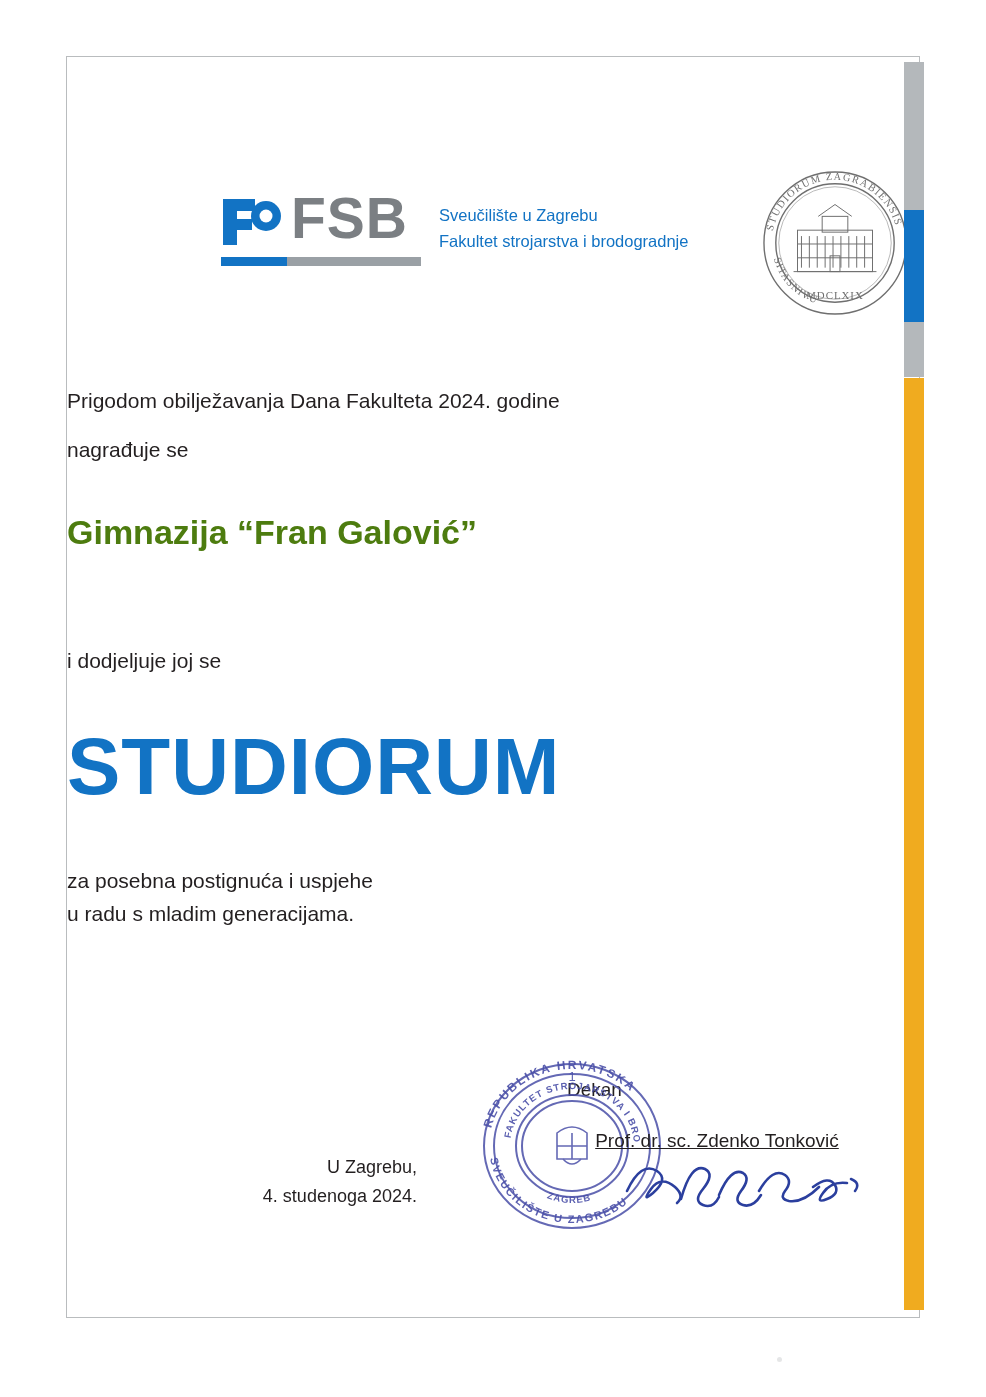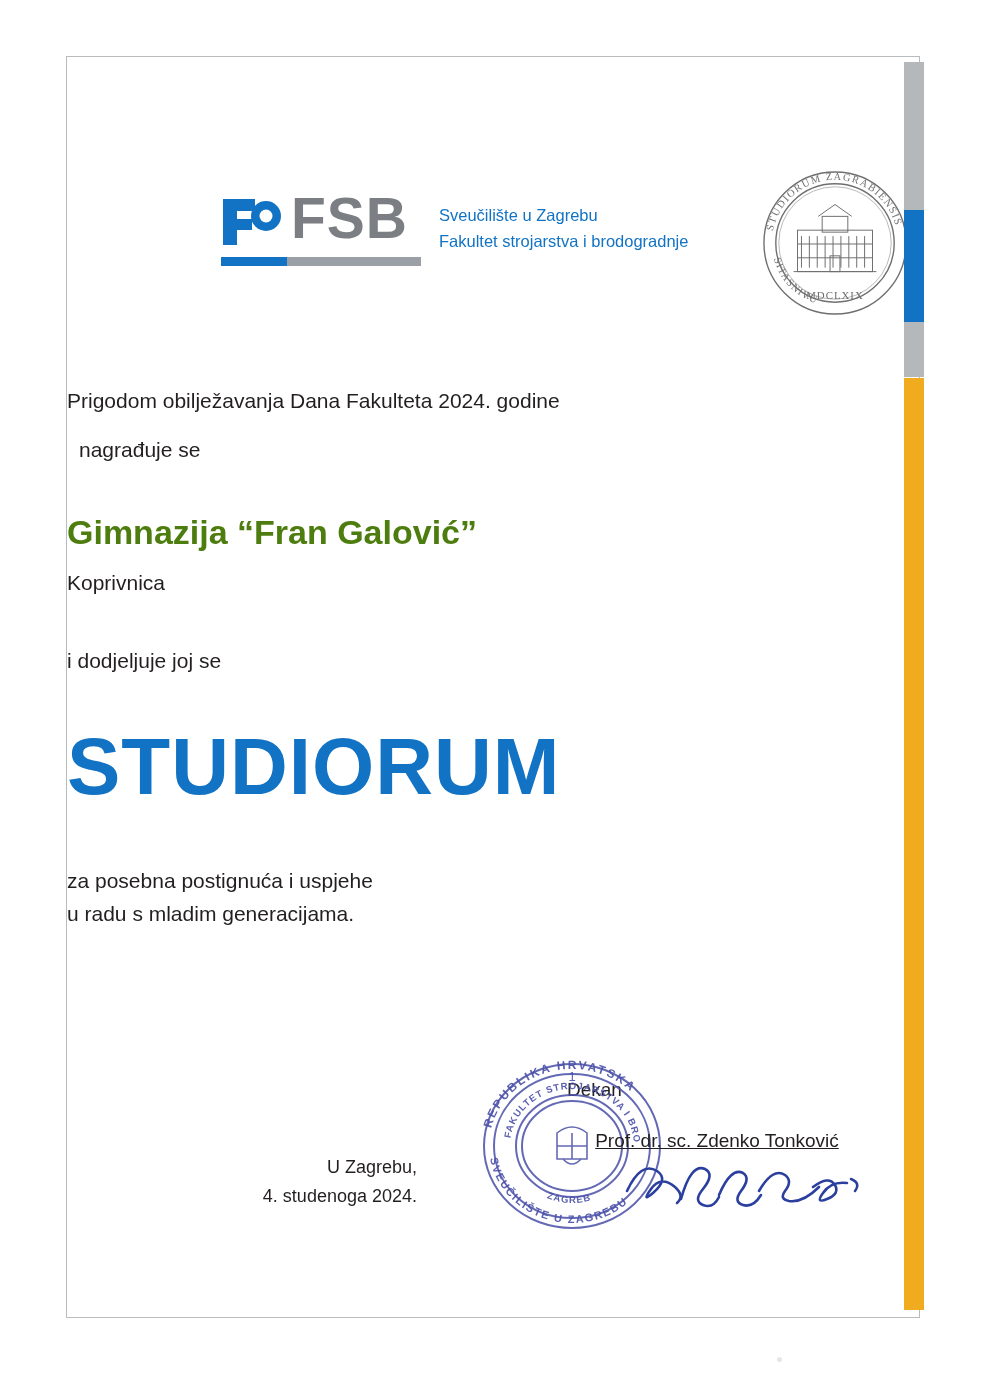--- a/index.html
+++ b/index.html
@@ -96,21 +96,21 @@
     left: 600px;
     top: 24px;
     width: 148px;
     height: 148px;
   }
   .line-intro1 {
     position: absolute; left: 0; top: 332px; width: 854px;
     font-size: 21px; color: #231f20;
   }
   .line-intro2 {
-    position: absolute; left: 12px; top: 381px; width: 854px;
+    position: absolute; left: 0; top: 381px; width: 854px;
     font-size: 21px; color: #231f20;
   }
   .recipient {
     position: absolute; left: 0; top: 456px; width: 854px;
     font-size: 34px; font-weight: bold; color: #4d7c0f;
   }
   .recipient-city {
     position: absolute; left: 0; top: 514px; width: 854px;
     font-size: 21px; color: #231f20;
   }
@@ -217,21 +217,20 @@
           <textPath href="#sealBot" startOffset="8%">SITASNIVU</textPath>
         </text>
         <text x="75" y="132" text-anchor="middle" font-family="Liberation Serif, serif" font-size="11" fill="#6f6f6f" letter-spacing="1">MDCLXIX</text>
       </svg>
     </div>
 
     <div class="line-intro1">Prigodom obilježavanja Dana Fakulteta 2024. godine</div>
     <div class="line-intro2">nagrađuje se</div>
 
     <div class="recipient">Gimnazija “Fran Galović”</div>
-    <div class="recipient-city">Koprivnica</div>
 
     <div class="line-award">i dodjeljuje joj se</div>
     <div class="award-title">STUDIORUM</div>
 
     <div class="reason">
       <div>za posebna postignuća i uspjehe</div>
       <div>u radu s mladim generacijama.</div>
     </div>
 
     <div class="place">

